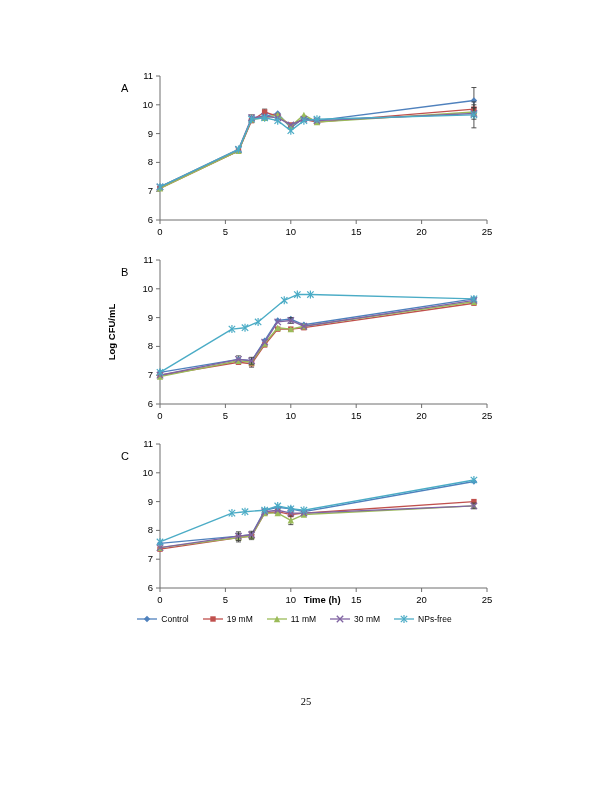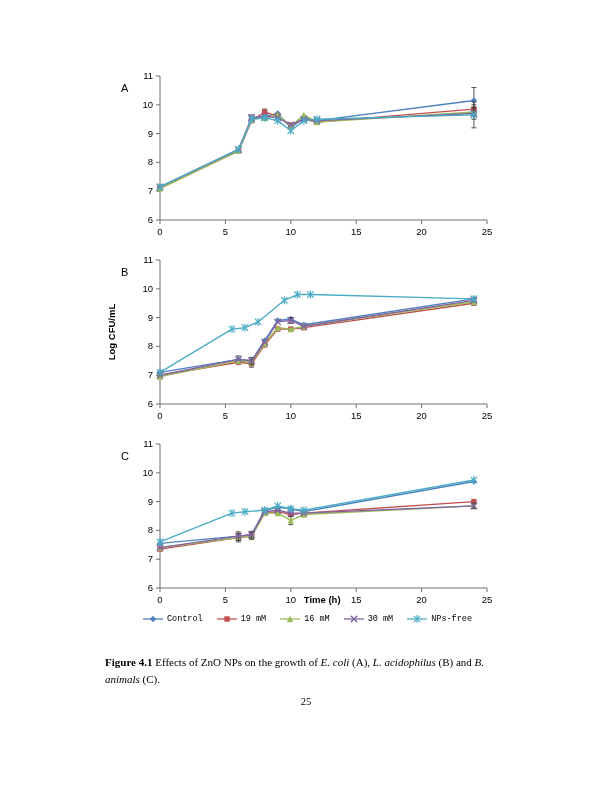--- a/index.html
+++ b/index.html
@@ -2,22 +2,22 @@
 <html><head>
 <meta charset="utf-8">
 <style>
   html,body{margin:0;padding:0;background:#ffffff;}
   .page{position:relative;width:612px;height:792px;background:#ffffff;margin:0 auto;
         font-family:"Liberation Serif",serif;overflow:hidden;color:#000;}
   .chart{position:absolute;left:103px;width:394px;height:178px;}
   #chartA{top:68px;}
   #chartB{top:252px;}
   #chartC{top:436px;}
-  .legend{position:absolute;left:102px;top:614px;width:410px;display:flex;justify-content:center;
-          gap:13px;font-family:Liberation Mono, monospace;font-size:8.5px;align-items:center;}
+  .legend{position:absolute;left:89px;top:614px;width:410px;display:flex;justify-content:center;
+          gap:13px;font-family:Liberation Sans, sans-serif;font-size:8.5px;align-items:center;}
   .legend-item{display:flex;align-items:center;gap:3px;white-space:nowrap;}
   .caption{position:absolute;left:105px;top:654px;width:404px;font-size:11px;line-height:1.5;margin:0;}
   .caption .b{font-weight:bold;}
   .caption .i{font-style:italic;}
   .pagenum{position:absolute;left:0;top:696px;width:612px;text-align:center;font-size:10.5px;}
   svg text{font-family:"Liberation Sans",sans-serif;}
 </style>
 </head>
 <body>
 
@@ -520,21 +520,21 @@
           <line x1="1" y1="5" x2="21" y2="5" stroke="#C0504D" stroke-width="1.3"></line>
           <rect x="8.3" y="2.3" width="5.4" height="5.4" fill="#C0504D"></rect>
         </svg>
         <span>19 mM</span>
       </span>
       <span class="legend-item">
         <svg width="22" height="10">
           <line x1="1" y1="5" x2="21" y2="5" stroke="#9BBB59" stroke-width="1.3"></line>
           <polygon points="11,1.7999999999999998 14.2,8.2 7.8,8.2" fill="#9BBB59"></polygon>
         </svg>
-        <span>16 mM</span>
+        <span>11 mM</span>
       </span>
       <span class="legend-item">
         <svg width="22" height="10">
           <line x1="1" y1="5" x2="21" y2="5" stroke="#8064A2" stroke-width="1.3"></line>
           <g>
             <line x1="7.8" y1="1.7999999999999998" x2="14.2" y2="8.2" stroke="#8064A2" stroke-width="1.3"></line>
             <line x1="7.8" y1="8.2" x2="14.2" y2="1.7999999999999998" stroke="#8064A2" stroke-width="1.3"></line>
           </g>
         </svg>
         <span>30 mM</span>
@@ -544,15 +544,14 @@
           <line x1="1" y1="5" x2="21" y2="5" stroke="#4BACC6" stroke-width="1.3"></line>
           <g>
             <line x1="7.8" y1="1.7999999999999998" x2="14.2" y2="8.2" stroke="#4BACC6" stroke-width="1.2"></line>
             <line x1="7.8" y1="8.2" x2="14.2" y2="1.7999999999999998" stroke="#4BACC6" stroke-width="1.2"></line>
             <line x1="11" y1="0.9999999999999998" x2="11" y2="9" stroke="#4BACC6" stroke-width="1.2"></line>
           </g>
         </svg>
         <span>NPs-free</span>
       </span>
     </div>
-  <p class="caption" id="caption"><span class="b">Figure 4.1</span><span> Effects of ZnO NPs on the growth of </span><span class="i">E. coli</span><span> (A), </span><span class="i">L. acidophilus</span><span> (B) and </span><span class="i">B. animals</span><span> (C).</span></p>
   <div class="pagenum">25</div>
 </div>
 
 </body></html>

